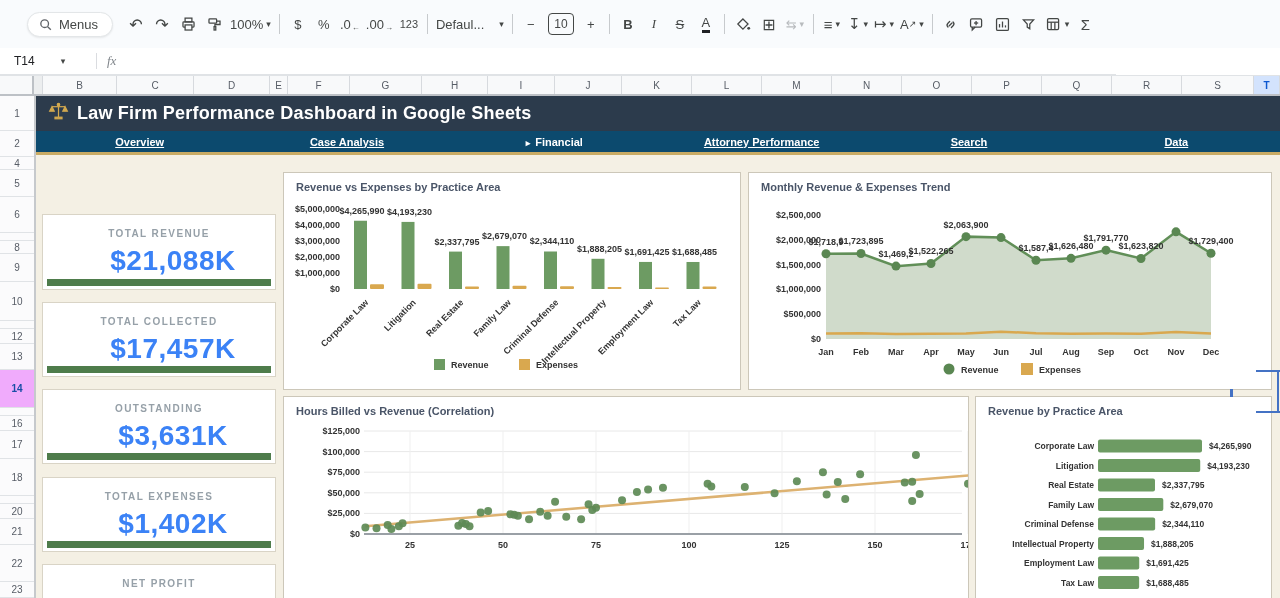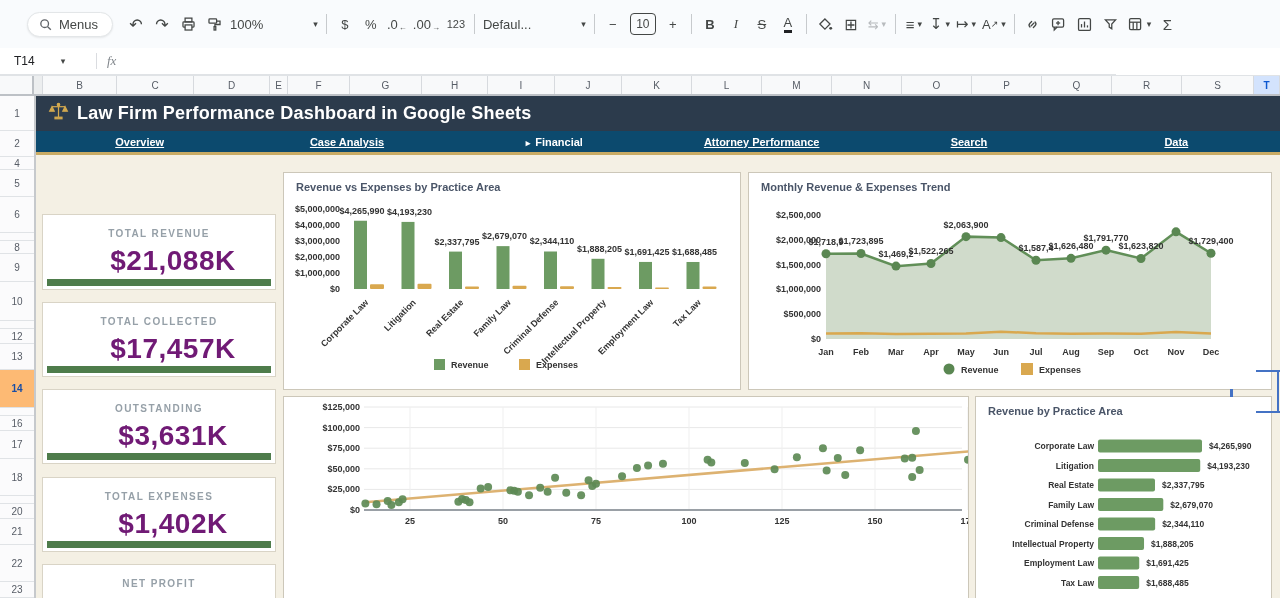--- a/index.html
+++ b/index.html
@@ -8,21 +8,21 @@
 
   
   .toolbar { position:absolute; left:0; top:0; width:1280px; height:48px;
     background:#f9fbfd; display:flex; align-items:center; padding:0 27px; }
   .menus-pill { display:flex; align-items:center; gap:6px; background:#fff;
     border:1px solid #e3e6e8; border-radius:16px; padding:4px 14px 4px 10px;
     box-shadow:0 1px 2px rgba(0,0,0,.08); margin-right:10px; }
   .menus-pill .txt { font-size:13px; color:#444746; }
   .tb-btn { height:28px; min-width:26px; display:flex; align-items:center; justify-content:center;
     color:#444746; font-size:13px; border-radius:4px; padding:0 3px; position:relative; }
-  .tb-btn.wide { min-width:40px;gap:47px; }
+  .tb-btn.wide { min-width:40px; }
   .tb-sep { width:1px; height:20px; background:#c7cacd; margin:0 5px; flex:0 0 auto; }
   .caret { font-size:9px; color:#444746; margin-left:3px; }
   .caret.dim, .tb-btn.dim { color:#b8bbbe; }
   .tb-bold { font-weight:bold; }
   .tb-italic { font-style:italic; font-family:"Liberation Serif", serif; }
   .tb-strike { text-decoration:line-through; }
   .tb-underA { border-bottom:3px solid #202124; line-height:13px; padding-bottom:1px; }
   .fontsize-box { border:1px solid #444746; border-radius:4px; width:26px; height:22px;
     display:flex; align-items:center; justify-content:center; font-size:12px; color:#444746; margin:0 4px; }
   .mini-arrow { font-size:8px; margin-left:1px; position:relative; top:3px; }
@@ -44,37 +44,37 @@
     display:flex; align-items:center; justify-content:center; }
   .col-h.sliver { background:#eceeef; }
   .col-h.selected { background:#d3e3fd; color:#0b57d0; font-weight:bold; }
 
   
   .sheet { position:absolute; left:0; top:96px; width:1280px; height:502px; background:#f4f0e4; overflow:hidden; }
   .gutter { position:absolute; left:0; top:0; width:36px; height:502px; background:#fbfbfc;
     border-right:2px solid #c6c9cc; z-index:5; }
   .row-h { border-bottom:1px solid #e0e3e6; font-size:10px; color:#575d66;
     display:flex; align-items:center; justify-content:center; }
-  .row-h.selected { background:#fdba74; color:#174ea6; font-weight:bold; }
+  .row-h.selected { background:#f0abfc; color:#174ea6; font-weight:bold; }
 
   .banner { position:absolute; left:36px; top:0; width:1244px; height:35px; background:#2c3b4c;
     display:flex; align-items:center; padding-left:12px; gap:8px; }
   .banner .title { color:#fff; font-size:18px; font-weight:bold; letter-spacing:.2px; }
 
   .navbar { position:absolute; left:36px; top:35px; width:1244px; height:24px; background:#0c4a6e;
     border-bottom:3px solid #c9ab64; display:flex; align-items:center; }
   .nav-item { flex:1; text-align:center; color:#fff; font-size:11px; font-weight:bold; }
   .nav-item .lbl { text-decoration:underline; cursor:pointer; }
   .nav-item.active .lbl { text-decoration:none; }
   .nav-item .pfx { margin-right:5px; font-size:9px; }
 
   .kpi { position:absolute; left:42px; width:234px; background:#fff; border:1px solid #d9d4c6;
     text-align:center;margin-top:44px; }
   .kpi .k-label { margin-top:13px; font-size:10px; letter-spacing:1.4px; color:#96a0a8; font-weight:bold; }
-  .kpi .k-value { margin-top:6px; font-size:28px; font-weight:bold; color:#701a75; letter-spacing:.5px;padding-left:28px; }
+  .kpi .k-value { margin-top:6px; font-size:28px; font-weight:bold; color:#3b82f6; letter-spacing:.5px;padding-left:28px; }
   .kpi .k-bar { position:absolute; left:4px; right:4px; bottom:3px; height:7px; background:#4e7c4b; }
 
   .panel { position:absolute; background:#fff; border:1px solid #ccc7b9; }
   .panel-title { font-size:11px; font-weight:bold; color:#4a5568; padding:8px 0 0 12px; height:24px; }
   svg text { font-family:"Liberation Sans", sans-serif; }
 
   .sel-line { position:absolute; background:#4472c4; z-index:6; }
 </style>
 </head>
 <body>
@@ -445,20 +445,21 @@
             <text x="462" y="47.22176" font-size="9" text-anchor="middle" fill="#333" font-weight="bold">$1,729,400</text>
             <text x="462" y="158" font-size="9" text-anchor="middle" fill="#333" font-weight="bold">Dec</text>
             <circle cx="200" cy="172" r="5.5" fill="#5a8752"></circle>
             <text x="212" y="176" font-size="9" text-anchor="start" fill="#333" font-weight="bold">Revenue</text>
             <rect x="272" y="166" width="12" height="12" fill="#d9a84f"></rect>
             <text x="290" y="176" font-size="9" text-anchor="start" fill="#333" font-weight="bold">Expenses</text>
           </svg></div>
     </div>
 
     <div class="panel" style="left:283px; top:300px; width:686px; height:212px;">
+      <div class="panel-title">Hours Billed vs Revenue (Correlation)</div>
       <div id="chart-scatter"><svg width="684" height="186" viewBox="0 0 684 186">
             <line x1="80" y1="10" x2="678" y2="10" stroke="#e8e8e8" stroke-width="1"></line>
             <text x="76" y="13" font-size="9" text-anchor="end" fill="#333" font-weight="bold">$125,000</text>
             <line x1="80" y1="30.599999999999994" x2="678" y2="30.599999999999994" stroke="#e8e8e8" stroke-width="1"></line>
             <text x="76" y="33.599999999999994" font-size="9" text-anchor="end" fill="#333" font-weight="bold">$100,000</text>
             <line x1="80" y1="51.2" x2="678" y2="51.2" stroke="#e8e8e8" stroke-width="1"></line>
             <text x="76" y="54.2" font-size="9" text-anchor="end" fill="#333" font-weight="bold">$75,000</text>
             <line x1="80" y1="71.8" x2="678" y2="71.8" stroke="#e8e8e8" stroke-width="1"></line>
             <text x="76" y="74.8" font-size="9" text-anchor="end" fill="#333" font-weight="bold">$50,000</text>
             <line x1="80" y1="92.4" x2="678" y2="92.4" stroke="#e8e8e8" stroke-width="1"></line>

